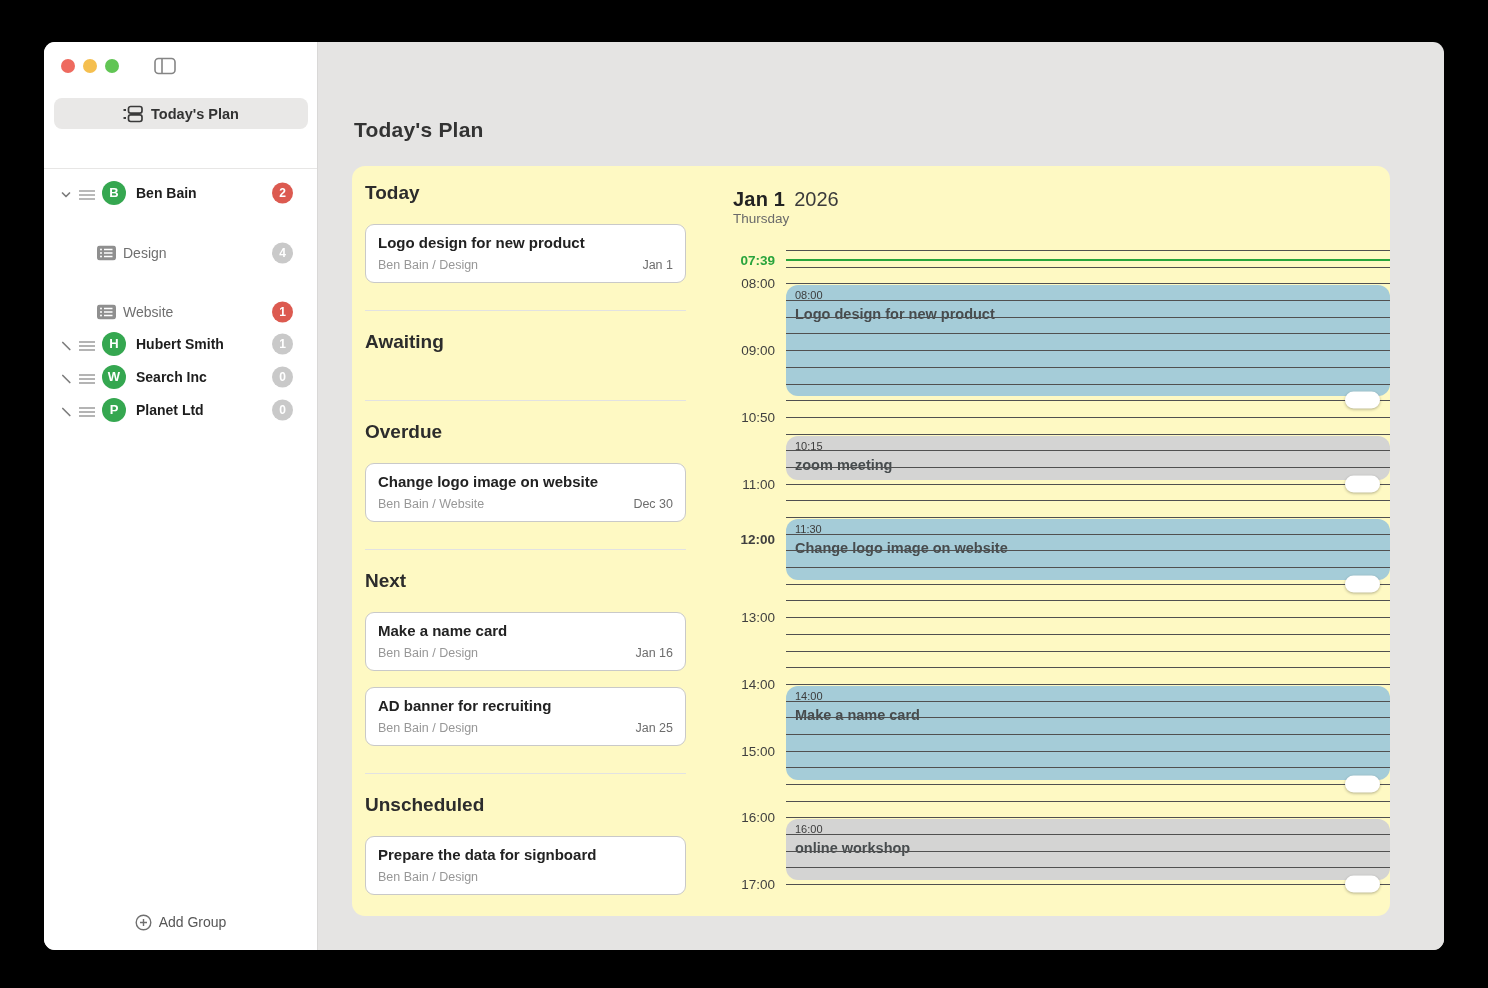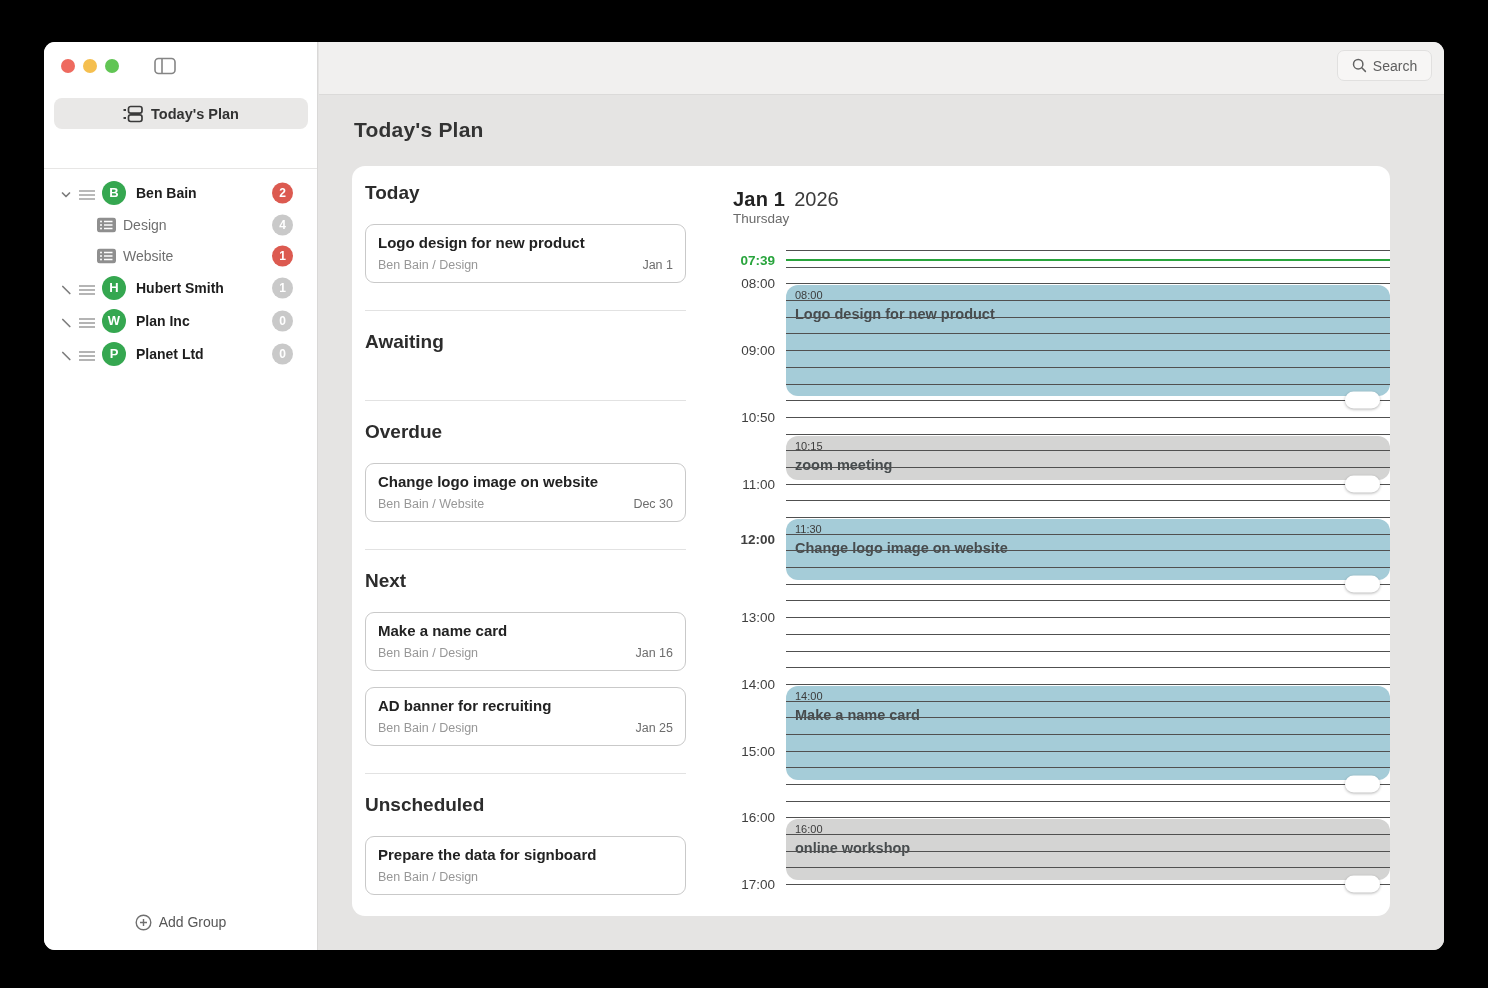--- a/index.html
+++ b/index.html
@@ -27,21 +27,21 @@
   .side-divider { position:absolute; left:0; top:126px; width:100%; height:1px; background:#e7e6e5; }
   .grouplist { position:absolute; left:0; top:134px; width:100%; }
   .g-row { position:relative; height:33px; }
   .g-chevron { position:absolute; left:16px; top:50%; transform:translateY(-50%); width:12px; height:12px; }
   .g-drag { position:absolute; left:34px; top:50%; transform:translateY(-50%); width:18px; height:12px; }
   .g-avatar { position:absolute; left:58px; top:50%; transform:translateY(-50%); width:24px; height:24px;
               border-radius:50%; color:#fff; font-weight:700; font-size:13px;
               display:flex; align-items:center; justify-content:center; }
   .g-name { position:absolute; left:92px; top:50%; transform:translateY(-50%);
             font-size:14px; font-weight:700; color:#1d1d1d; }
-  .c-row { position:relative; height:31px; }
+  .c-row { position:relative; height:31px;margin-top:28px; }
   .c-icon { position:absolute; left:53px; top:50%; transform:translateY(-50%); width:19px; height:15px; }
   .c-name { position:absolute; left:79px; top:50%; transform:translateY(-50%);
             font-size:14px; font-weight:500; color:#6f6f6f; }
   .badge { position:absolute; right:24px; top:50%; transform:translateY(-50%);
            min-width:21px; height:21px; border-radius:11px; color:#fff;
            font-size:12px; font-weight:700; display:flex; align-items:center; justify-content:center; }
   .add-group { position:absolute; left:0; bottom:14px; width:100%; height:28px;
                display:flex; align-items:center; justify-content:center; gap:7px;
                font-size:14px; color:#565656; cursor:default; }
 
@@ -51,21 +51,21 @@
   .search-btn { position:absolute; right:12px; top:8px; width:95px; height:31px;
                 background:#f7f6f5; border:1px solid #e1e0df; border-radius:7px;
                 display:flex; align-items:center; justify-content:center; gap:6px;
                 font-size:14px; color:#5e5e5e; }
   .content { position:absolute; left:275px; top:54px; right:0; bottom:0; background:#e5e4e3; }
   .page-title { position:absolute; left:35px; top:22px; font-size:21px; font-weight:700;
                 color:#333; letter-spacing:.2px; }
 
   
   .card { position:absolute; left:33px; top:70px; width:1038px; height:750px;
-          background:#ffffff; border-radius:13px; }
+          background:#fef9c3; border-radius:13px; }
 
   
   .tasks-col { position:absolute; left:13px; top:0; width:321px; }
   .section { padding:20px 0 27px; border-bottom:1px solid #e2e2e2; }
   .section:first-child { padding-top:16px; }
   .section:last-child { border-bottom:none; }
   .section h2 { font-size:19px; font-weight:700; color:#2c2c2c; margin-bottom:20px; }
   .task-card { border:1px solid #c9c9c9; border-radius:9px; padding:9px 12px 10px;
                margin-bottom:16px; background:#fff; }
   .task-card:last-child { margin-bottom:0; }
@@ -179,21 +179,21 @@
           <div class="g-row">
             <span class="g-chevron"><svg width="12" height="12" viewBox="0 0 12 12">
                 <path d="M4 2.5 L7.5 6 L11 9.5" transform="translate(-1.2,0)" fill="none" stroke="#7d7d7d" stroke-width="1.7" stroke-linecap="round" stroke-linejoin="round"></path>
               </svg></span>
             <span class="g-drag"><svg width="18" height="12" viewBox="0 0 18 12">
   <line x1="1" y1="2" x2="17" y2="2" stroke="#a2a2a2" stroke-width="1.6"></line>
   <line x1="1" y1="6" x2="17" y2="6" stroke="#a2a2a2" stroke-width="1.6"></line>
   <line x1="1" y1="10" x2="17" y2="10" stroke="#a2a2a2" stroke-width="1.6"></line>
               </svg></span>
             <span class="g-avatar" style="background: rgb(53, 167, 80);">W</span>
-            <span class="g-name">Plan Inc</span>
+            <span class="g-name">Search Inc</span>
             <span class="badge" style="background: rgb(201, 201, 201);">0</span>
           </div>
           <div class="g-row">
             <span class="g-chevron"><svg width="12" height="12" viewBox="0 0 12 12">
                 <path d="M4 2.5 L7.5 6 L11 9.5" transform="translate(-1.2,0)" fill="none" stroke="#7d7d7d" stroke-width="1.7" stroke-linecap="round" stroke-linejoin="round"></path>
               </svg></span>
             <span class="g-drag"><svg width="18" height="12" viewBox="0 0 18 12">
   <line x1="1" y1="2" x2="17" y2="2" stroke="#a2a2a2" stroke-width="1.6"></line>
   <line x1="1" y1="6" x2="17" y2="6" stroke="#a2a2a2" stroke-width="1.6"></line>
   <line x1="1" y1="10" x2="17" y2="10" stroke="#a2a2a2" stroke-width="1.6"></line>
@@ -207,29 +207,20 @@
       <div class="add-group">
         <svg width="17" height="17" viewBox="0 0 17 17">
           <circle cx="8.5" cy="8.5" r="7.3" fill="none" stroke="#6f6f6f" stroke-width="1.4"></circle>
           <line x1="8.5" y1="5" x2="8.5" y2="12" stroke="#6f6f6f" stroke-width="1.4"></line>
           <line x1="5" y1="8.5" x2="12" y2="8.5" stroke="#6f6f6f" stroke-width="1.4"></line>
         </svg>
         <span>Add Group</span>
       </div>
     </div>
 
-    <div class="toolbar">
-      <div class="search-btn">
-        <svg width="15" height="15" viewBox="0 0 15 15">
-          <circle cx="6.2" cy="6.2" r="4.7" fill="none" stroke="#636363" stroke-width="1.5"></circle>
-          <line x1="9.8" y1="9.8" x2="13.4" y2="13.4" stroke="#636363" stroke-width="1.5" stroke-linecap="round"></line>
-        </svg>
-        <span>Search</span>
-      </div>
-    </div>
 
     <div class="content">
       <div class="page-title">Today's Plan</div>
 
       <div class="card">
 
         <div class="tasks-col" id="tasks-col">
             <div class="section">
               <h2>Today</h2>
               <div class="task-card">

